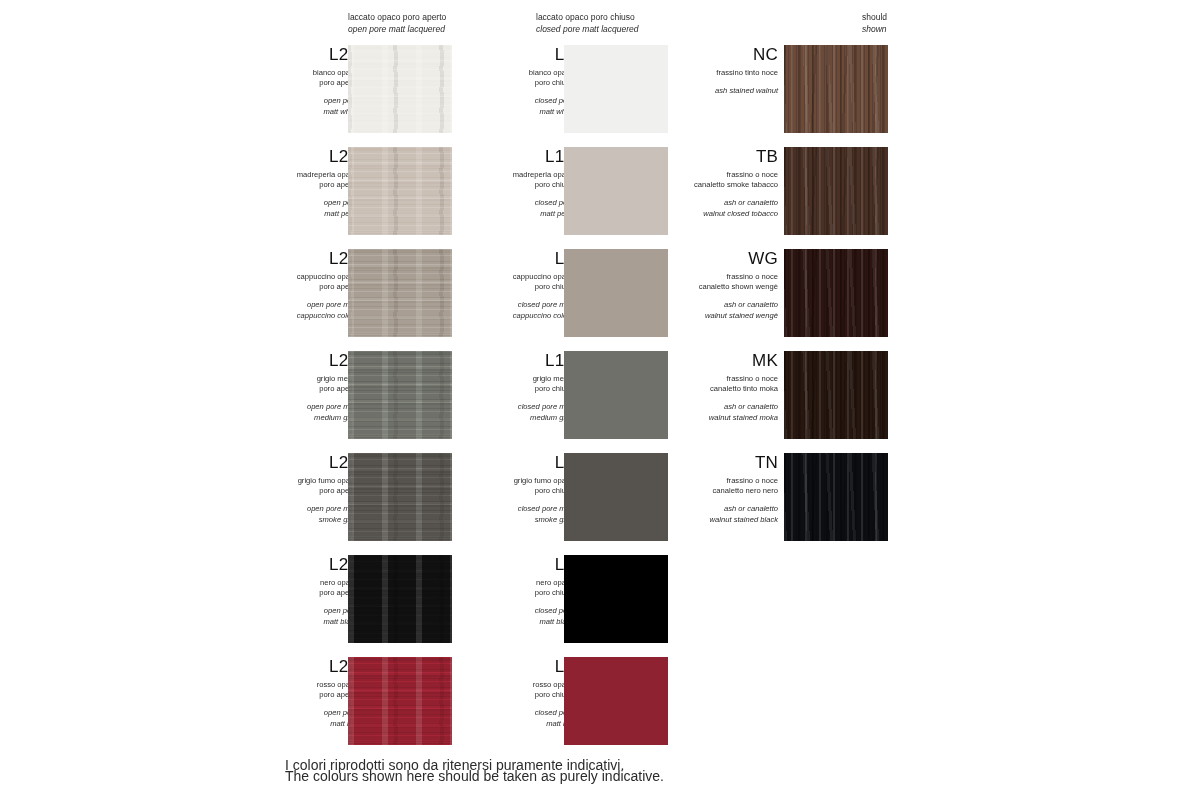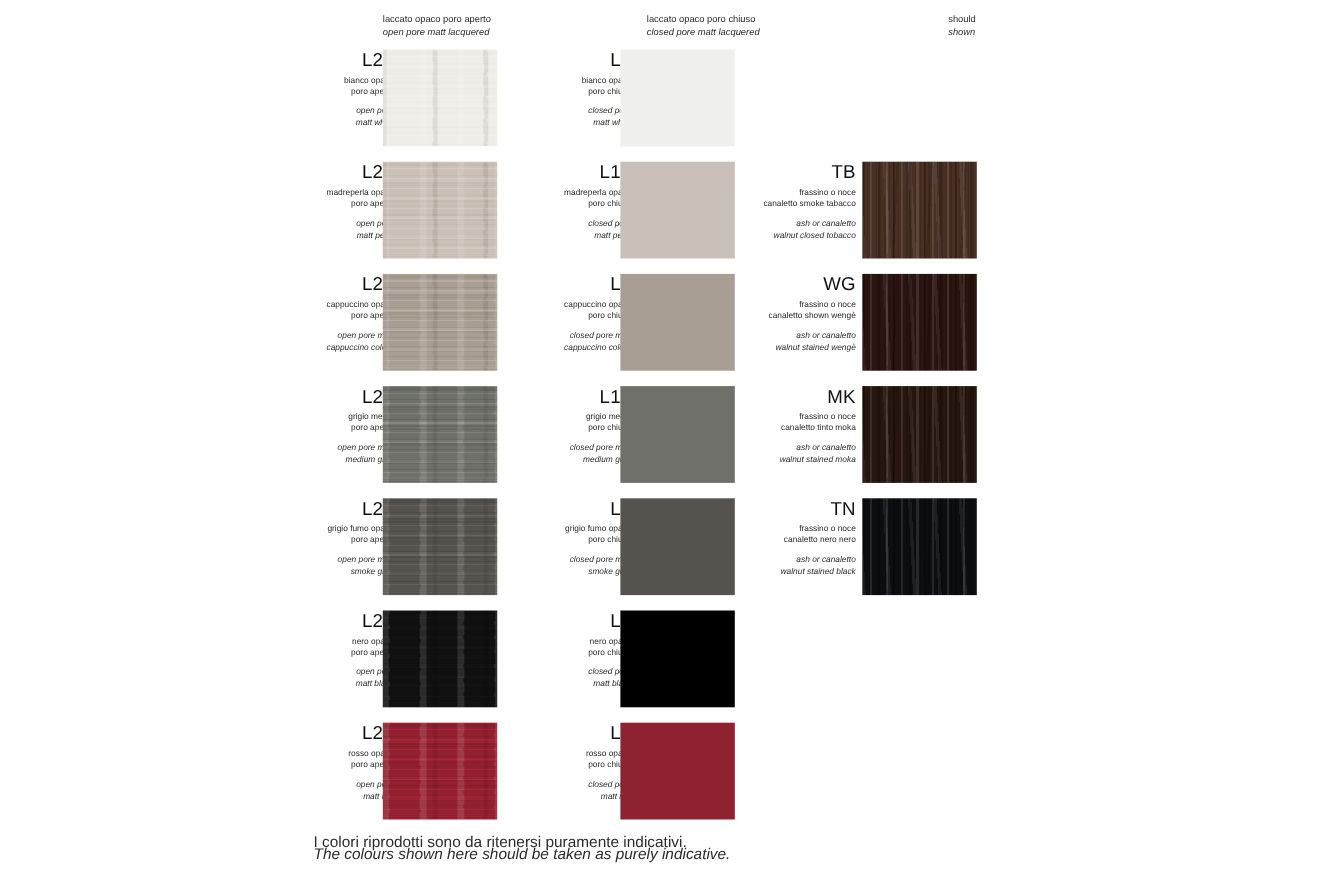--- a/index.html
+++ b/index.html
@@ -13,21 +13,21 @@
     position:relative;
   }
   .sheet{position:relative;width:1200px;height:800px;}
 
   
   .col-headers{position:absolute;top:12px;left:0;width:1200px;height:30px;}
   .col-head{position:absolute;font-size:8.5px;line-height:11.5px;color:#2a2a2a;}
   .col-head .it{font-style:normal;}
   .col-head .en{font-style:italic;}
   .col-head.c1{left:348px;}
-  .col-head.c2{left:588px;}
+  .col-head.c2{left:536px;}
   .col-head.c3{left:862px;}
 
   
   .grid{position:absolute;top:45px;left:0;width:1200px;}
   .row{position:relative;height:102px;}
 
   .cell{position:absolute;top:0;height:88px;}
   .cell.c1{left:260px;width:192px;}
   .cell.c2{left:476px;width:192px;}
   .cell.c3{left:672px;width:216px;}
@@ -111,21 +111,21 @@
         rgba(0,0,0,0) 2px, rgba(0,0,0,0) 31px);
     opacity:.7;
   }
 
   
   .footer{
     position:absolute;left:285px;top:760px;
     font-size:14px;line-height:11px;color:#2b2b2b;
   }
   .footer .it{font-style:normal;}
-  .footer .en{font-style:italic;}
+  .footer .en{}
   .footer span{display:block;}
 </style>
 </head>
 <body>
 
 <div class="sheet">
 
   <div class="col-headers">
     <div class="col-head c1">
       <div class="it">laccato opaco poro aperto</div>
@@ -164,20 +164,32 @@
               <span class="ln">bianco opaco</span>
               <span class="ln">poro chiuso</span>
             </div>
             <div class="desc-en">
               <span class="ln">closed pore</span>
               <span class="ln">matt white</span>
             </div>
           </div>
           <div class="swatch closed" style="background: rgb(240, 240, 238);"></div>
         </div>
+        <div class="cell c3">
+          <div class="labels">
+            <div class="code">NC</div>
+            <div class="desc">
+              <span class="ln">frassino tinto noce</span>
+            </div>
+            <div class="desc-en">
+              <span class="ln">ash stained walnut</span>
+            </div>
+          </div>
+          <div class="swatch wood" style="background: rgb(107, 74, 56);"></div>
+        </div>
       </div>
       <div class="row">
         <div class="cell c1">
           <div class="labels">
             <div class="code">L29</div>
             <div class="desc">
               <span class="ln">madreperla opaco</span>
               <span class="ln">poro aperto</span>
             </div>
             <div class="desc-en">

